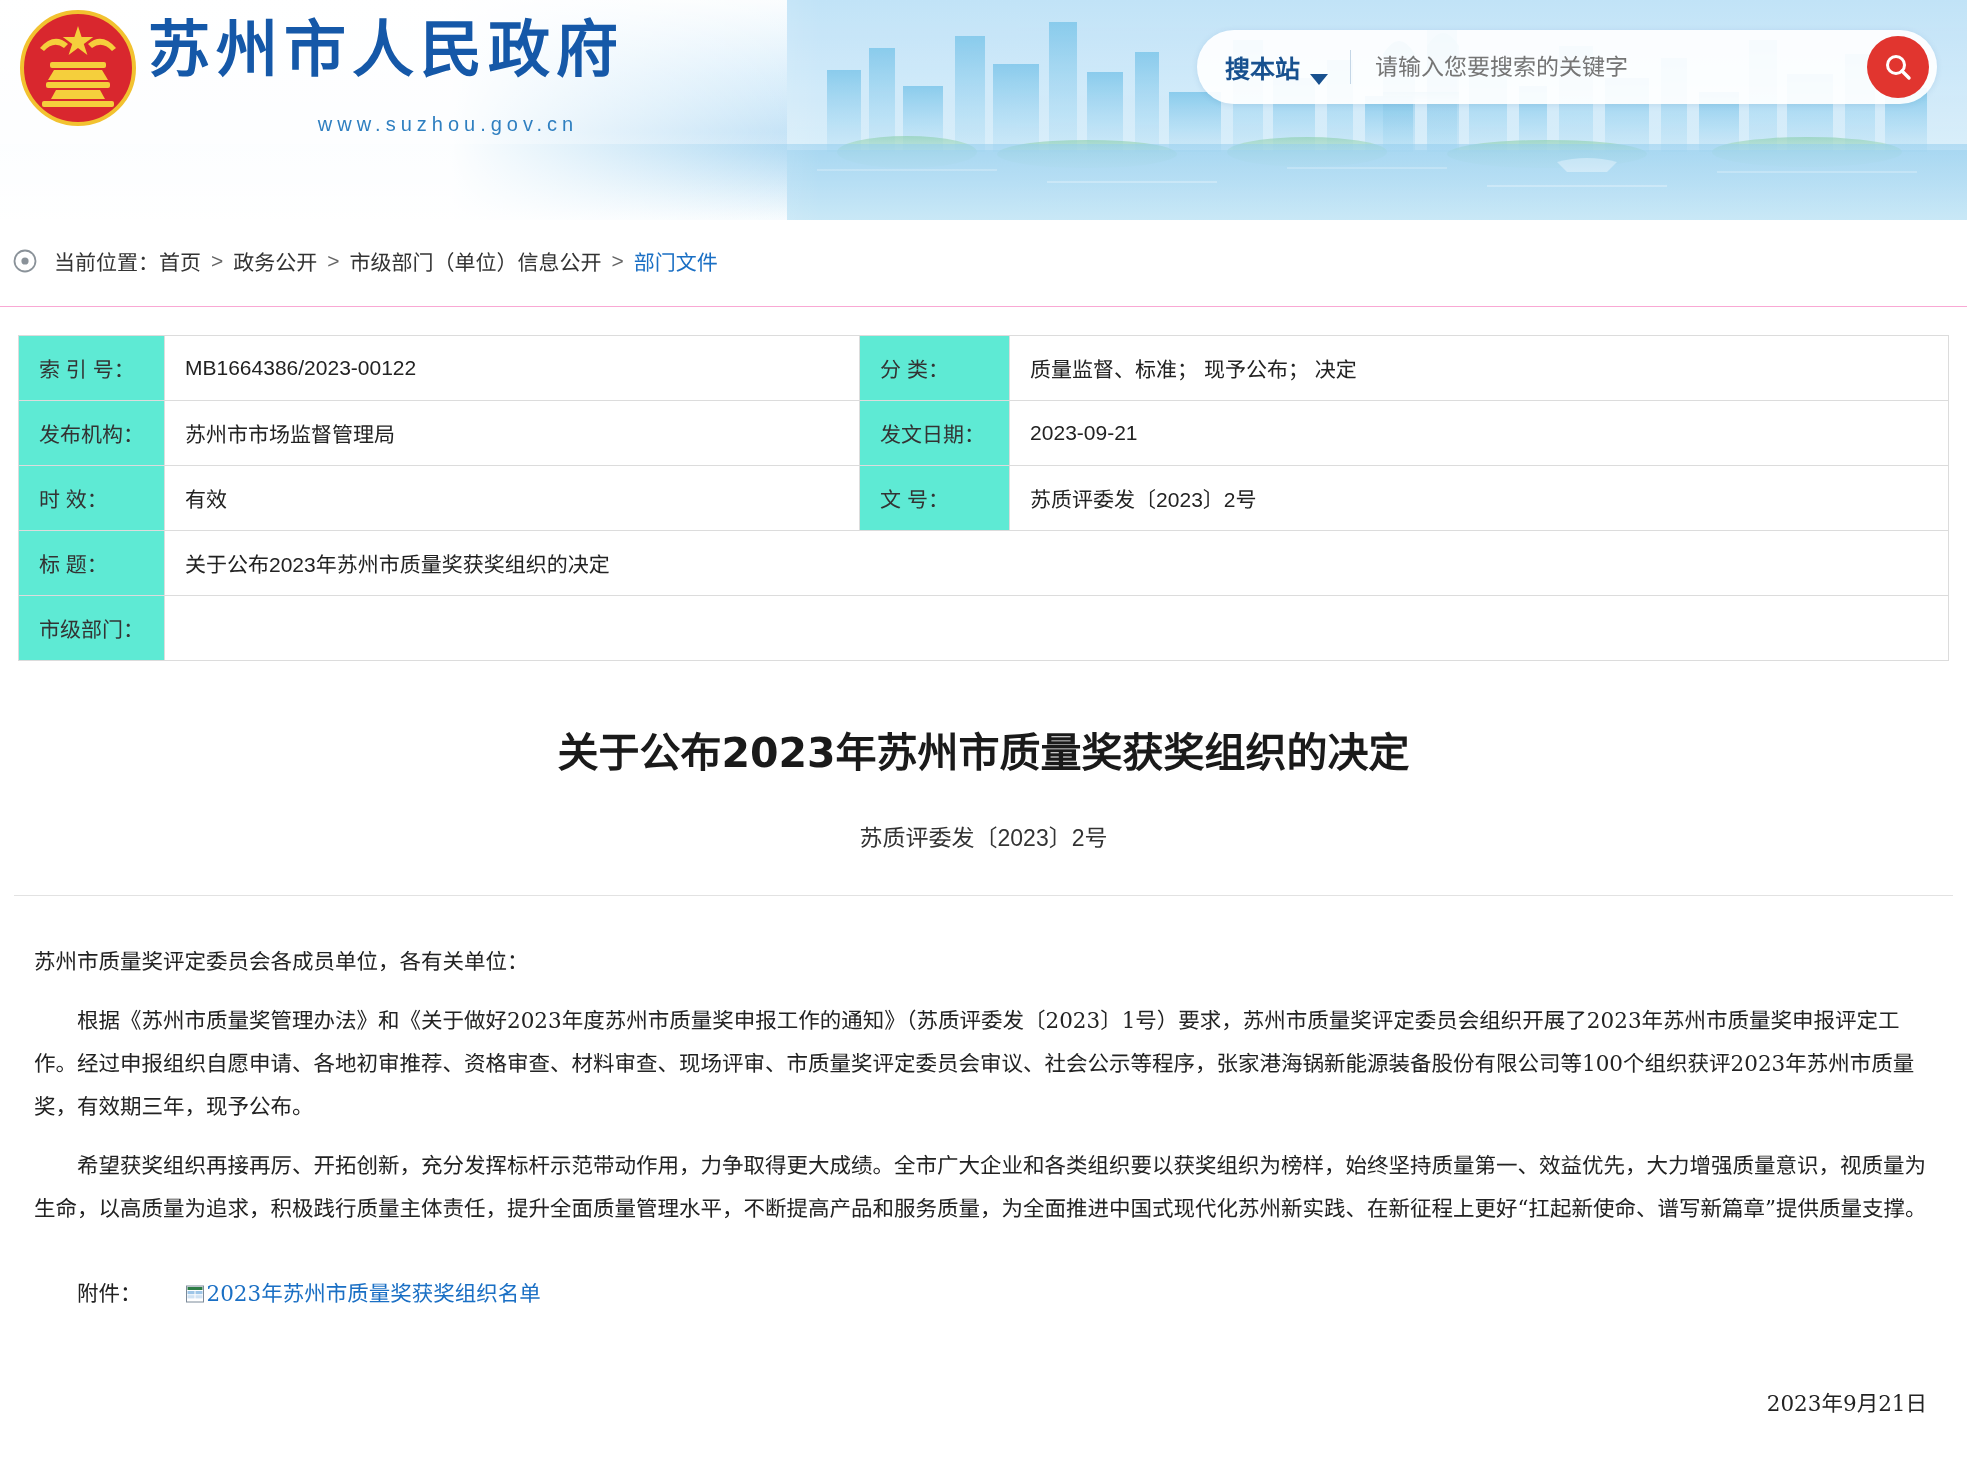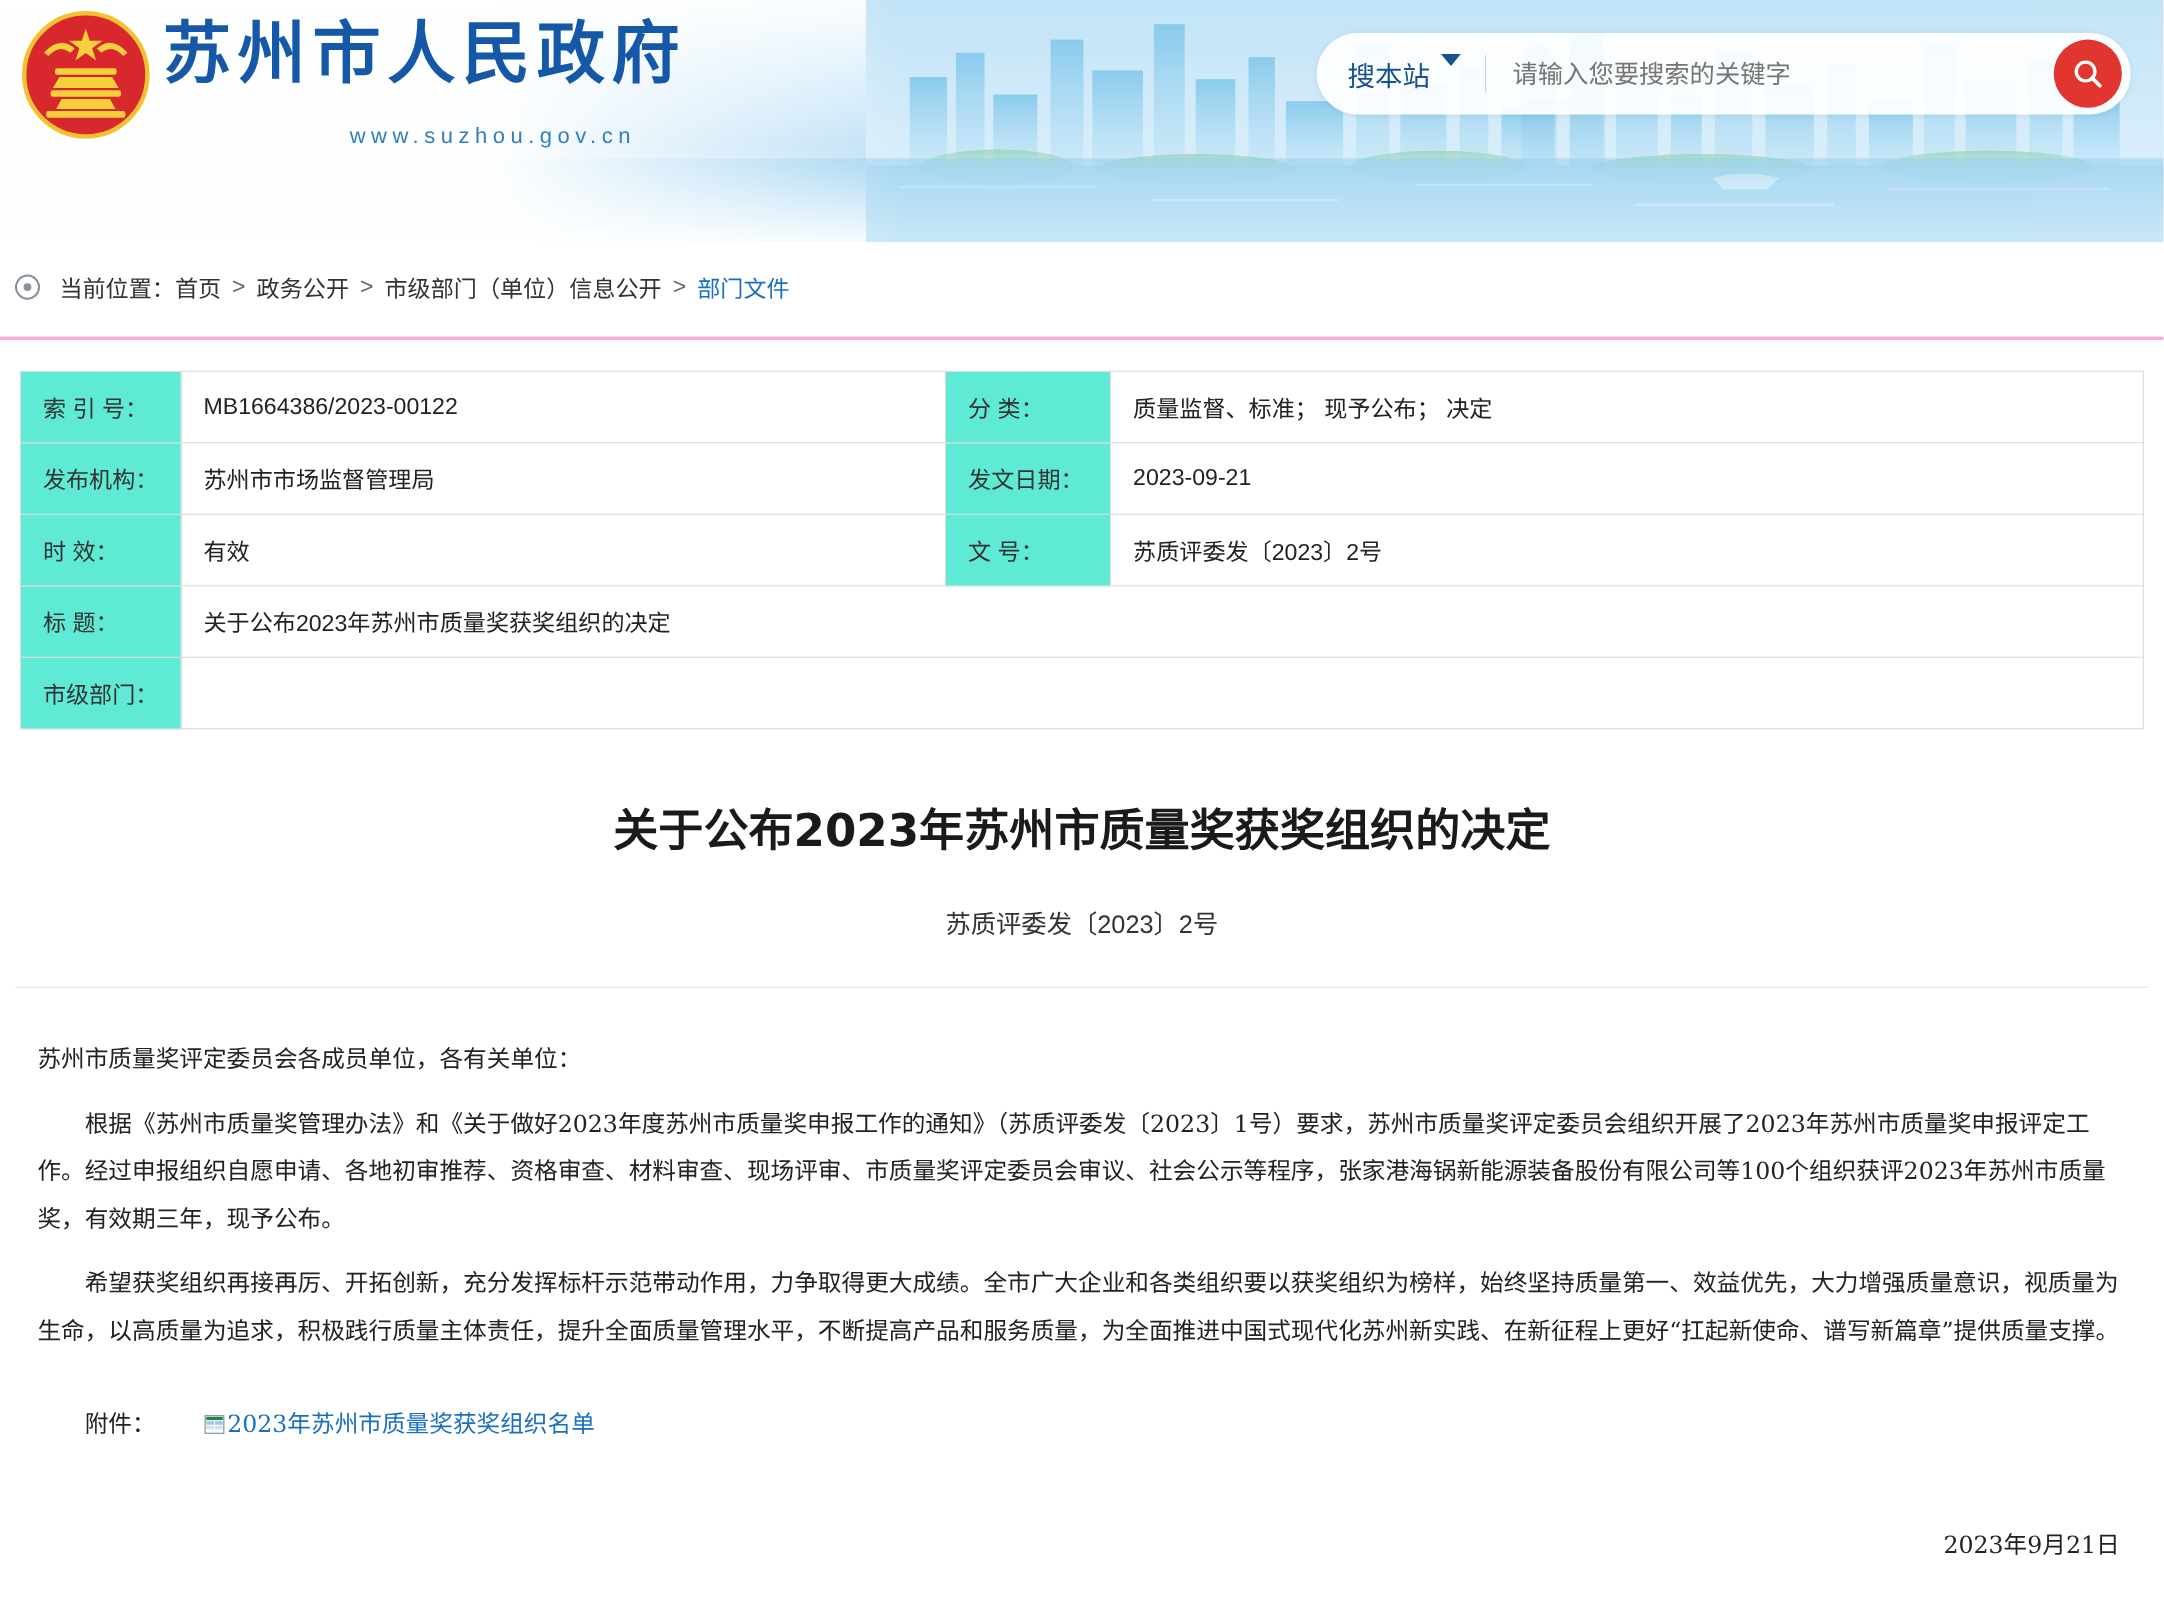--- a/index.html
+++ b/index.html
@@ -95,25 +95,25 @@
     height: 74px;
     background: rgba(255,255,255,0.92);
     border-radius: 37px;
     display: flex;
     align-items: center;
     padding: 0 8px 0 28px;
     box-shadow: 0 1px 6px rgba(20,80,140,0.10);
   }
   .search-scope {
     display: flex;
-    align-items: flex-start;
+    align-items: flex-end;
     font-size: 25px;
     color: #18518f;
     white-space: nowrap;
-    font-weight: 400;
+    font-weight: 700;
   }
   .caret {
     margin-left: 10px;
     width: 0; height: 0;
     border-left: 9px solid transparent;
     border-right: 9px solid transparent;
     border-top: 11px solid #18518f;
   }
   .search-sep {
     width: 1px;
@@ -137,21 +137,21 @@
     display: flex;
     align-items: center;
     justify-content: center;
     border: none;
     cursor: pointer;
     flex: 0 0 auto;
   }
 
   
   .crumb-wrap {
-    border-bottom: 3px solid #f9a8d4;
+    border-bottom: 1px solid #f9a8d4;
     padding: 26px 0 30px 0;
   }
   .crumb {
     display: flex;
     align-items: center;
     margin-left: 12px;
     font-size: 21px;
     color: #333;
   }
   .crumb .pin {

